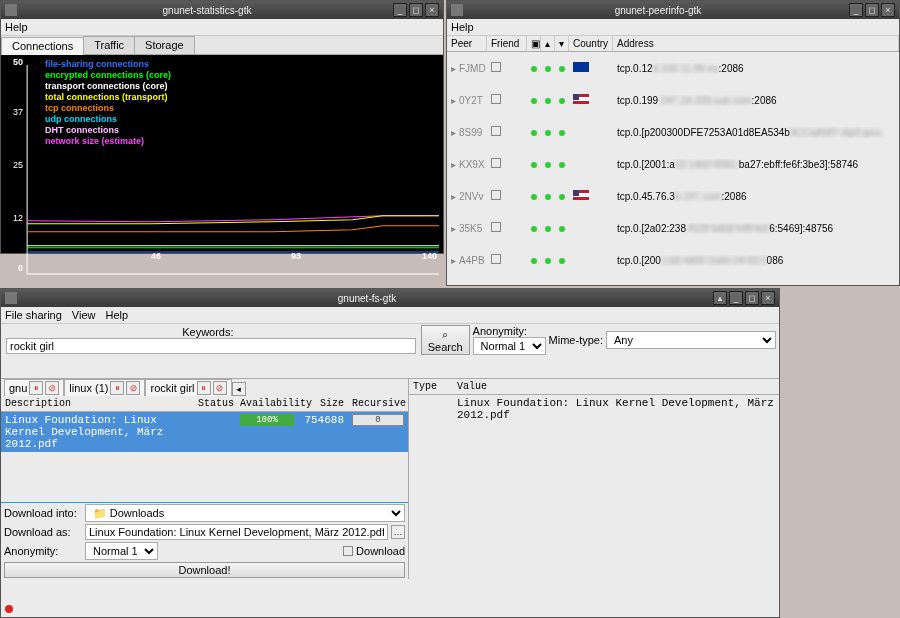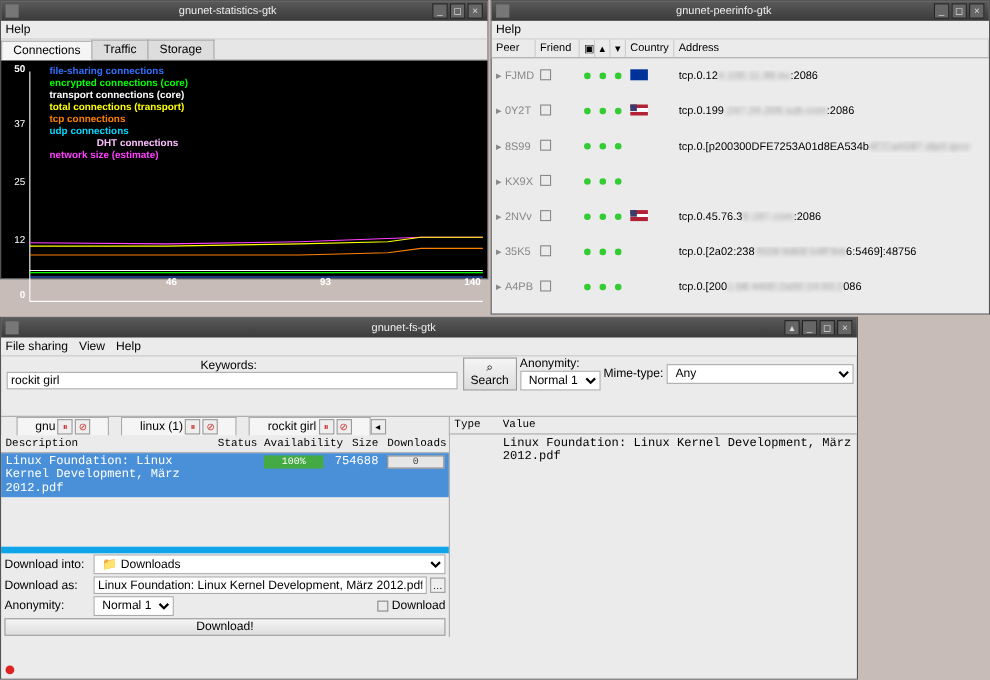--- a/index.html
+++ b/index.html
@@ -33,37 +33,37 @@
   .flag.us::before { content:''; position:absolute; width:6px; height:6px; background:#3c3b6e; top:0; left:0; }
   .chk { display:inline-block; width:10px; height:10px; border:1px solid #888; }
   .blur { filter: blur(2px); color: #999; }
 
   .fs-body { display: flex; flex-direction: column; flex: 1; gap: 22px; }
   .fs-row { display: flex; align-items: center; padding: 1px 3px; gap: 3px; }
   .fs-kw-label { flex: 0 0 auto; text-align: right; padding-right: 6px; }
   input[type=text], select { font-size: 11px; padding: 1px 3px; border: 1px solid #aaa; background: #fff; }
   button { font-size: 11px; padding: 1px 6px; background: linear-gradient(#f5f5f5,#ddd); border: 1px solid #999; }
   .mini { width: 14px; height: 14px; padding: 0; font-size: 9px; display: inline-flex; align-items: center; justify-content: center; border: 1px solid #999; background: #eee; }
-  .tabchip { display: inline-flex; align-items: center; gap: 2px; padding: 1px 16px; background: #f5f5f5; border: 1px solid #aaa; border-bottom: none; margin-left: 11px; }
+  .tabchip { display: inline-flex; align-items: center; gap: 2px; padding: 1px 4px; background: #f5f5f5; border: 1px solid #aaa; border-bottom: none; }
   .fs-split { display: flex; flex: 1; border-top: 1px solid #aaa; min-height: 0; }
   .fs-left { flex: 1; display: flex; flex-direction: column; border-right: 1px solid #aaa; min-width: 0; }
   .fs-right { width: 370px; display: flex; flex-direction: column; }
   .tblhdr { display: flex; background: #ebebeb; border-bottom: 1px solid #aaa; font-size: 10px; }
   .tblhdr > div, .tblrow > div { padding: 2px 4px; font-family: Liberation Mono, monospace; }
   .tblrow { display: flex; font-size: 11px; }
   .tblrow.sel { background: #4a90d9; color: #fff; }
   .colDesc { flex: 1; }
   .colStat { width: 42px; text-align: center; }
   .colAvail { width: 62px; }
   .colSize { width: 50px; text-align: right; }
   .colProg { width: 60px; text-align: center; }
   .availbar { background: #4a4; height: 12px; color: #fff; font-size: 9px; display: flex; align-items: center; justify-content: center; }
   .progbar { border: 1px solid #888; height: 12px; background: #e6e6e6; color:#444; font-size: 9px; display:flex; align-items:center; justify-content:center; }
   .typetbl .tblhdr > div { }
-  .fs-bottom { border-top: 6px solid #0ea5e9; }
+  .fs-bottom { border-top: 1px solid #0ea5e9; }
   .fs-bottom .fs-row label { width: 78px; }
   .reddot { width: 8px; height: 8px; border-radius: 50%; background: #d22; margin: 4px; }
 </style>
 </head>
 <body>
 
 <div class="window" style="left:0; top:0; width:444px; height:254px;">
   <div class="titlebar">
     <span class="ticon"></span>
     <span class="ttext">gnunet-statistics-gtk</span>
@@ -90,21 +90,21 @@
       <polyline points="26,192 436,192" stroke="#00ff00" fill="none" stroke-width="1"></polyline>
       <polyline points="26,196 436,196" stroke="#3070ff" fill="none" stroke-width="1"></polyline>
     </svg>
     <div class="legend" id="legend">
         <div style="color: rgb(48, 112, 255);">file-sharing connections</div>
         <div style="color: rgb(0, 255, 0);">encrypted connections (core)</div>
         <div style="color: rgb(255, 255, 255);">transport connections (core)</div>
         <div style="color: rgb(255, 255, 0);">total connections (transport)</div>
         <div style="color: rgb(255, 128, 0);">tcp connections</div>
         <div style="color: rgb(0, 216, 255);">udp connections</div>
-        <div style="color: rgb(255, 192, 255); margin-left: 43px;">DHT connections</div>
+        <div style="color: rgb(255, 192, 255);">DHT connections</div>
         <div style="color: rgb(255, 64, 255);">network size (estimate)</div>
       </div>
     <div class="yaxis">
       <div style="top:2px;font-weight:bold">50</div>
       <div style="top:52px">37</div>
       <div style="top:105px">25</div>
       <div style="top:158px">12</div>
       <div style="top:208px;font-weight:bold">0</div>
     </div>
     <div class="xaxis">
@@ -167,20 +167,21 @@
         <div style="flex:1;white-space:nowrap;overflow:hidden">tcp.0.[p200300DFE7253A01d8EA534b<span class="blur">4CCaA587.dip0.ipco</span></div>
       </div>
       <div class="peerrow">
         <div style="width:8px;color:#888">▸</div>
         <div style="width:32px;color:#888">KX9X</div>
         <div style="width:40px"><span class="chk"></span></div>
         <div style="width:14px"><span class="dot"></span></div>
         <div style="width:14px"><span class="dot"></span></div>
         <div style="width:14px"><span class="dot"></span></div>
         <div style="width:44px"></div>
+        <div style="flex:1;white-space:nowrap;overflow:hidden">tcp.0.[2001:a<span class="blur">02:14b0:9981:</span>ba27:ebff:fe6f:3be3]:58746</div>
       </div>
       <div class="peerrow">
         <div style="width:8px;color:#888">▸</div>
         <div style="width:32px;color:#888">2NVv</div>
         <div style="width:40px"><span class="chk"></span></div>
         <div style="width:14px"><span class="dot"></span></div>
         <div style="width:14px"><span class="dot"></span></div>
         <div style="width:14px"><span class="dot"></span></div>
         <div style="width:44px"><span class="flag us"></span></div>
         <div style="flex:1;white-space:nowrap;overflow:hidden">tcp.0.45.76.3<span class="blur">9.197.com</span>:2086</div>
@@ -251,21 +252,21 @@
                 <span>rockit girl</span>
                 <button class="mini" style="color:#c33">⏸</button>
                 <button class="mini" style="color:#c33">⊘</button>
               </span><button class="mini">◂</button></span>
         </div>
         <div class="tblhdr">
           <div class="colDesc">Description</div>
           <div class="colStat">Status</div>
           <div class="colAvail">Availability</div>
           <div class="colSize">Size</div>
-          <div class="colProg">Downloads</div>
+          <div class="colProg">Recursive</div>
         </div>
         <div id="resrows" style="flex:1">
             <div class="tblrow sel">
               <div class="colDesc">Linux Foundation: Linux Kernel Development, März 2012.pdf</div>
               <div class="colStat"></div>
               <div class="colAvail">
                 <div class="availbar">100%</div>
               </div>
               <div class="colSize">754688</div>
               <div class="colProg">

